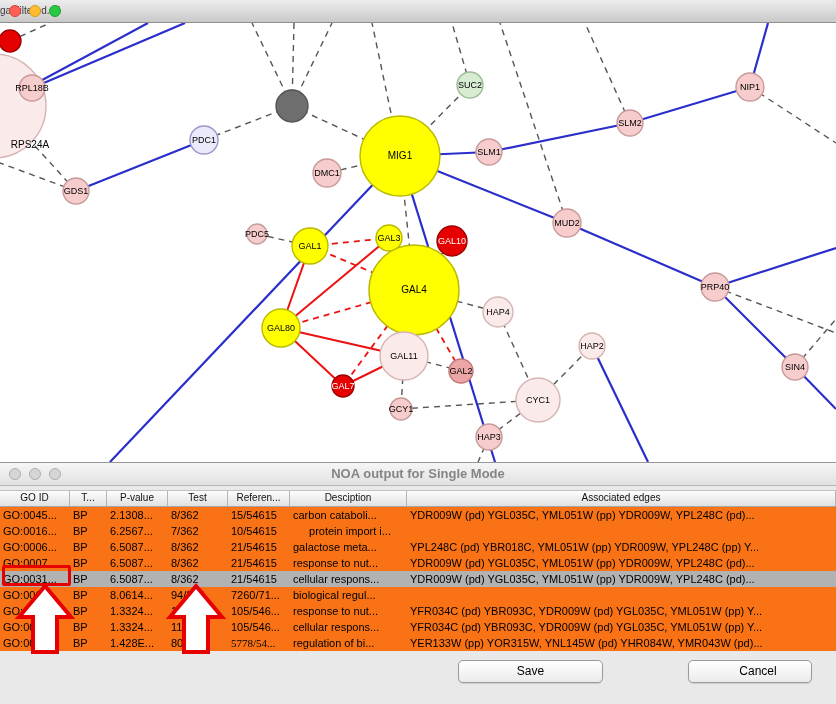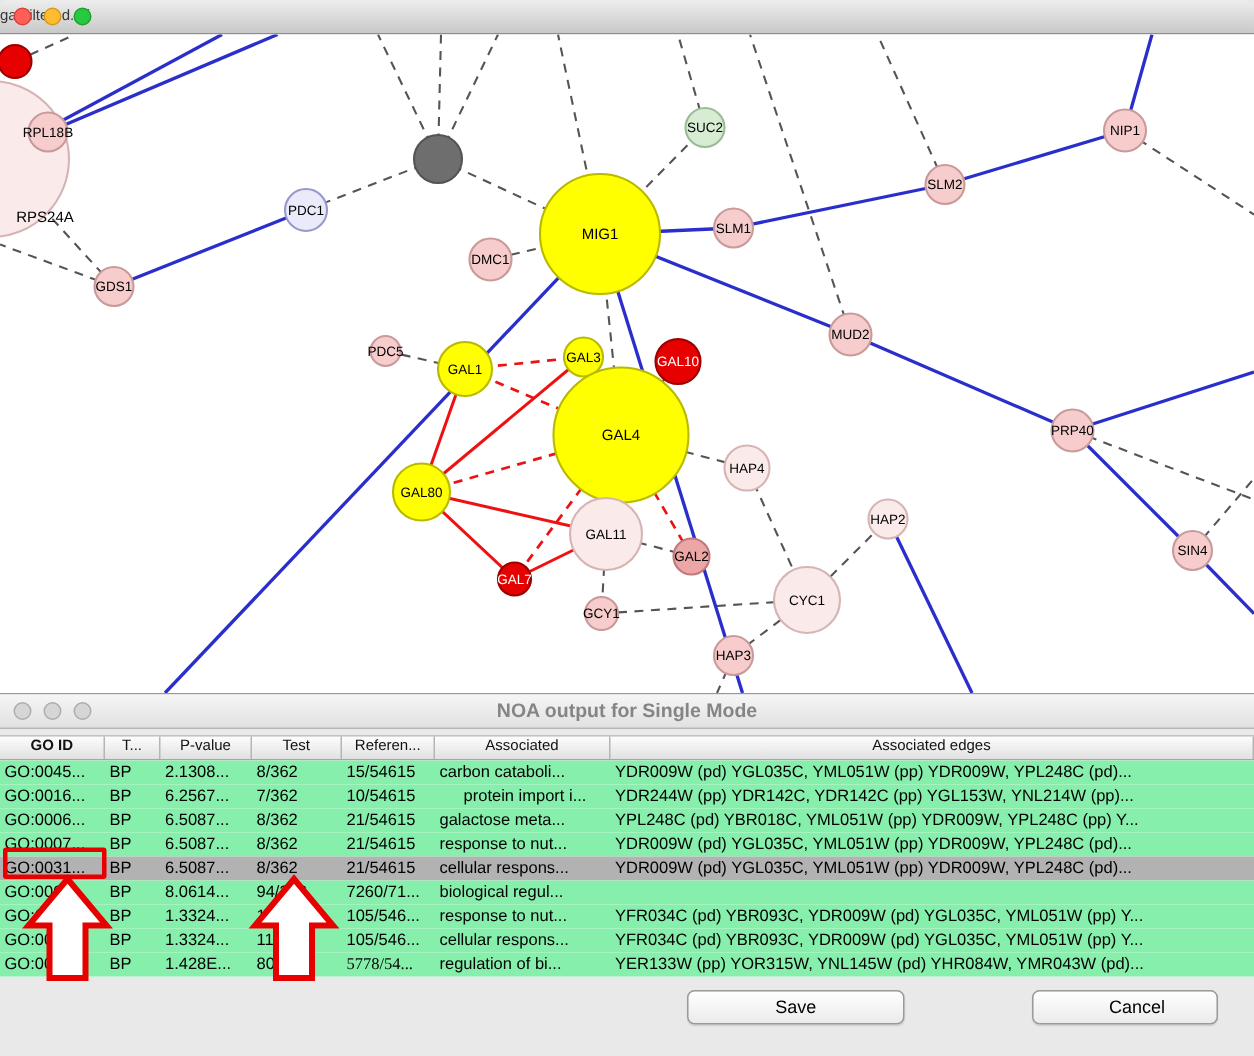--- a/index.html
+++ b/index.html
@@ -43,21 +43,21 @@
     display:flex; height:15px; margin-top:4px;
     background:linear-gradient(#fdfdfd,#e1e1e1);
     border-top:1px solid #c2c2c2; border-bottom:1px solid #a6a6a6;
   }
   .hcell {
     font-size:10px; line-height:14px; text-align:center; color:#111;
     border-right:1px solid #b5b5b5; box-sizing:border-box;
     white-space:nowrap; overflow:hidden;
   }
   .noa-body { background:#ffffff; }
-  .trow { display:flex; height:16px; background:#86efac; }
+  .trow { display:flex; height:16px; background:#f97316; }
   .trow.selected { background:#b2b2b2; }
   .tcell {
     font-size:11px; line-height:16px; color:#000;
     white-space:nowrap; overflow:hidden; box-sizing:border-box; padding-left:3px;
   }
 
   .btn {
     position:absolute; height:23px; box-sizing:border-box;
     background:linear-gradient(#ffffff,#ebebeb);
     border:1px solid #9a9a9a; border-radius:5px;
@@ -210,46 +210,45 @@
     <div class="titlebar2">
       <div class="traffic">
         <div class="light2"></div>
         <div class="light2"></div>
         <div class="light2"></div>
       </div>
       <div class="title-text2">NOA output for Single Mode</div>
     </div>
 
     <div class="noa-header" id="noa-header">
-        <div class="hcell" style="width: 70px; font-weight: bold;">GO ID</div>
+        <div class="hcell" style="width: 70px;">GO ID</div>
         <div class="hcell" style="width: 37px;">T...</div>
         <div class="hcell" style="width: 61px;">P-value</div>
         <div class="hcell" style="width: 60px;">Test</div>
         <div class="hcell" style="width: 62px;">Referen...</div>
-        <div class="hcell" style="width: 117px;">Associated</div>
+        <div class="hcell" style="width: 117px;">Desciption</div>
         <div class="hcell" style="width: 429px;">Associated edges</div>
       </div>
     <div class="noa-body" id="noa-body">
         <div class="trow">
           <div class="tcell" style="width: 70px;">GO:0045...</div>
           <div class="tcell" style="width: 37px;">BP</div>
           <div class="tcell" style="width: 61px;">2.1308...</div>
           <div class="tcell" style="width: 60px;">8/362</div>
           <div class="tcell" style="width: 62px;">15/54615</div>
           <div class="tcell" style="width: 117px;">carbon cataboli...</div>
           <div class="tcell" style="width: 429px;">YDR009W (pd) YGL035C, YML051W (pp) YDR009W, YPL248C (pd)...</div>
         </div>
         <div class="trow">
           <div class="tcell" style="width: 70px;">GO:0016...</div>
           <div class="tcell" style="width: 37px;">BP</div>
           <div class="tcell" style="width: 61px;">6.2567...</div>
           <div class="tcell" style="width: 60px;">7/362</div>
           <div class="tcell" style="width: 62px;">10/54615</div>
           <div class="tcell" style="width: 117px; text-align: center;">protein import i...</div>
-          <div class="tcell" style="width: 429px;">YDR244W (pp) YDR142C, YDR142C (pp) YGL153W, YNL214W (pp)...</div>
         </div>
         <div class="trow">
           <div class="tcell" style="width: 70px;">GO:0006...</div>
           <div class="tcell" style="width: 37px;">BP</div>
           <div class="tcell" style="width: 61px;">6.5087...</div>
           <div class="tcell" style="width: 60px;">8/362</div>
           <div class="tcell" style="width: 62px;">21/54615</div>
           <div class="tcell" style="width: 117px;">galactose meta...</div>
           <div class="tcell" style="width: 429px;">YPL248C (pd) YBR018C, YML051W (pp) YDR009W, YPL248C (pp) Y...</div>
         </div>

